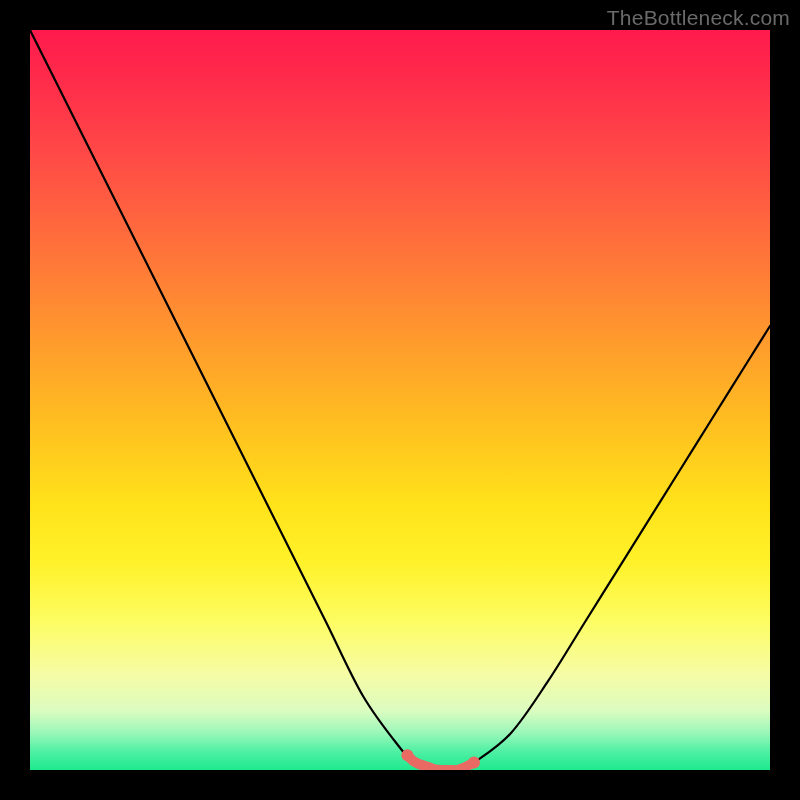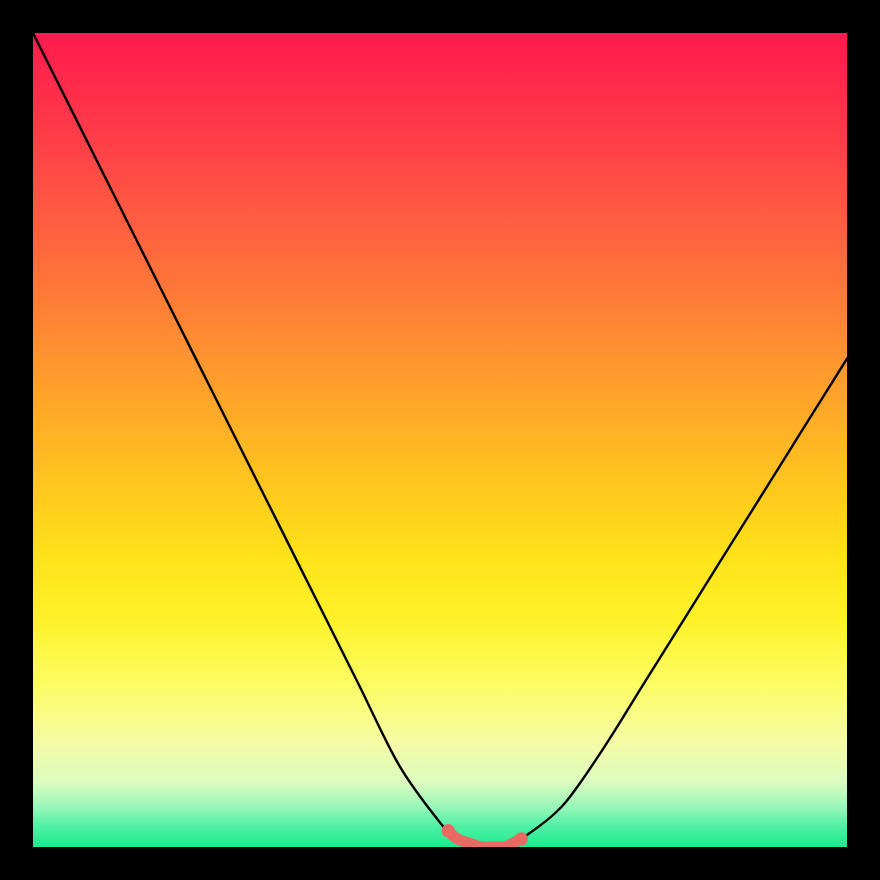--- a/index.html
+++ b/index.html
@@ -57,20 +57,21 @@
     position: absolute;
     left: 0;
     top: 0;
   }
 </style>
 </head>
 <body>
 
 <div class="frame">
 
+  <div class="watermark">TheBottleneck.com</div>
 
   <div class="plot">
 
     <svg id="chart-svg" width="740" height="740" viewBox="0 0 740 740">
 
       <path id="curve-path" fill="none" stroke="#000" stroke-width="2.2" stroke-linecap="round" d="M 0,0 C 6.166666666666667,12.333333333333334 24.666666666666664,49.33333333333333 37,74 C 49.333333333333336,98.66666666666667 61.666666666666664,123.33333333333333 74,148 C 86.33333333333333,172.66666666666666 98.66666666666667,197.33333333333334 111,222 C 123.33333333333333,246.66666666666666 135.66666666666666,271.3333333333333 148,296 C 160.33333333333334,320.6666666666667 172.66666666666666,345.3333333333333 185,370 C 197.33333333333334,394.6666666666667 209.66666666666666,419.3333333333333 222,444 C 234.33333333333334,468.6666666666667 246.66666666666666,493.3333333333333 259,518 C 271.3333333333333,542.6666666666666 283.6666666666667,567.3333333333334 296,592 C 308.3333333333333,616.6666666666666 320.6666666666667,645.0333333333333 333,666 C 345.3333333333333,686.9666666666667 361.3666666666667,706.6999999999999 370,717.8 C 378.6333333333333,728.9 378.6333333333333,728.9 384.8,732.6 C 390.9666666666667,736.3000000000001 399.6000000000001,738.7666666666667 407.00000000000006,740 C 414.40000000000003,741.2333333333333 423.0333333333333,741.2333333333333 429.2,740 C 435.3666666666667,738.7666666666667 435.3666666666667,738.7666666666667 444,732.6 C 452.6333333333333,726.4333333333334 468.6666666666667,716.5666666666666 481,703 C 493.3333333333333,689.4333333333334 505.6666666666667,669.7 518,651.2 C 530.3333333333334,632.7 542.6666666666666,611.7333333333333 555,592 C 567.3333333333334,572.2666666666667 579.6666666666666,552.5333333333333 592,532.8 C 604.3333333333334,513.0666666666666 616.6666666666666,493.33333333333337 629,473.6 C 641.3333333333334,453.8666666666667 653.6666666666666,434.1333333333333 666,414.4 C 678.3333333333334,394.66666666666663 690.6666666666666,374.93333333333334 703,355.2 C 715.3333333333334,335.46666666666664 733.8333333333334,305.8666666666667 740,296"></path>
 
       <path id="highlight-path" fill="none" stroke="#e86a63" stroke-width="10" stroke-linecap="round" d="M 377.40000000000003,725.2 C 378.32500000000005,726.125 381.1,729.3111111111111 382.95,730.75 C 384.79999999999995,732.1888888888889 386.65,733.0111111111112 388.5,733.8333333333334 C 390.35,734.6555555555556 392.19999999999993,735.0666666666666 394.04999999999995,735.6833333333333 C 395.9,736.3 397.75,736.9166666666666 399.6,737.5333333333333 C 401.45000000000005,738.15 403.29999999999995,738.9722222222222 405.15,739.3833333333333 C 407,739.7944444444445 408.85,739.8972222222222 410.70000000000005,740 C 412.55000000000007,740.1027777777778 414.40000000000003,740 416.25,740 C 418.09999999999997,740 419.94999999999993,740 421.79999999999995,740 C 423.65,740 425.5,740.3083333333334 427.35,740 C 429.20000000000005,739.6916666666666 431.04999999999995,738.9208333333333 432.9,738.15 C 434.75,737.3791666666666 436.6,736.3 438.45000000000005,735.375 C 440.30000000000007,734.45 443.075,733.0625 444,732.6"></path>
 
       <circle id="hl-dot-start" r="6" fill="#e86a63" cx="377.40000000000003" cy="725.2"></circle>

